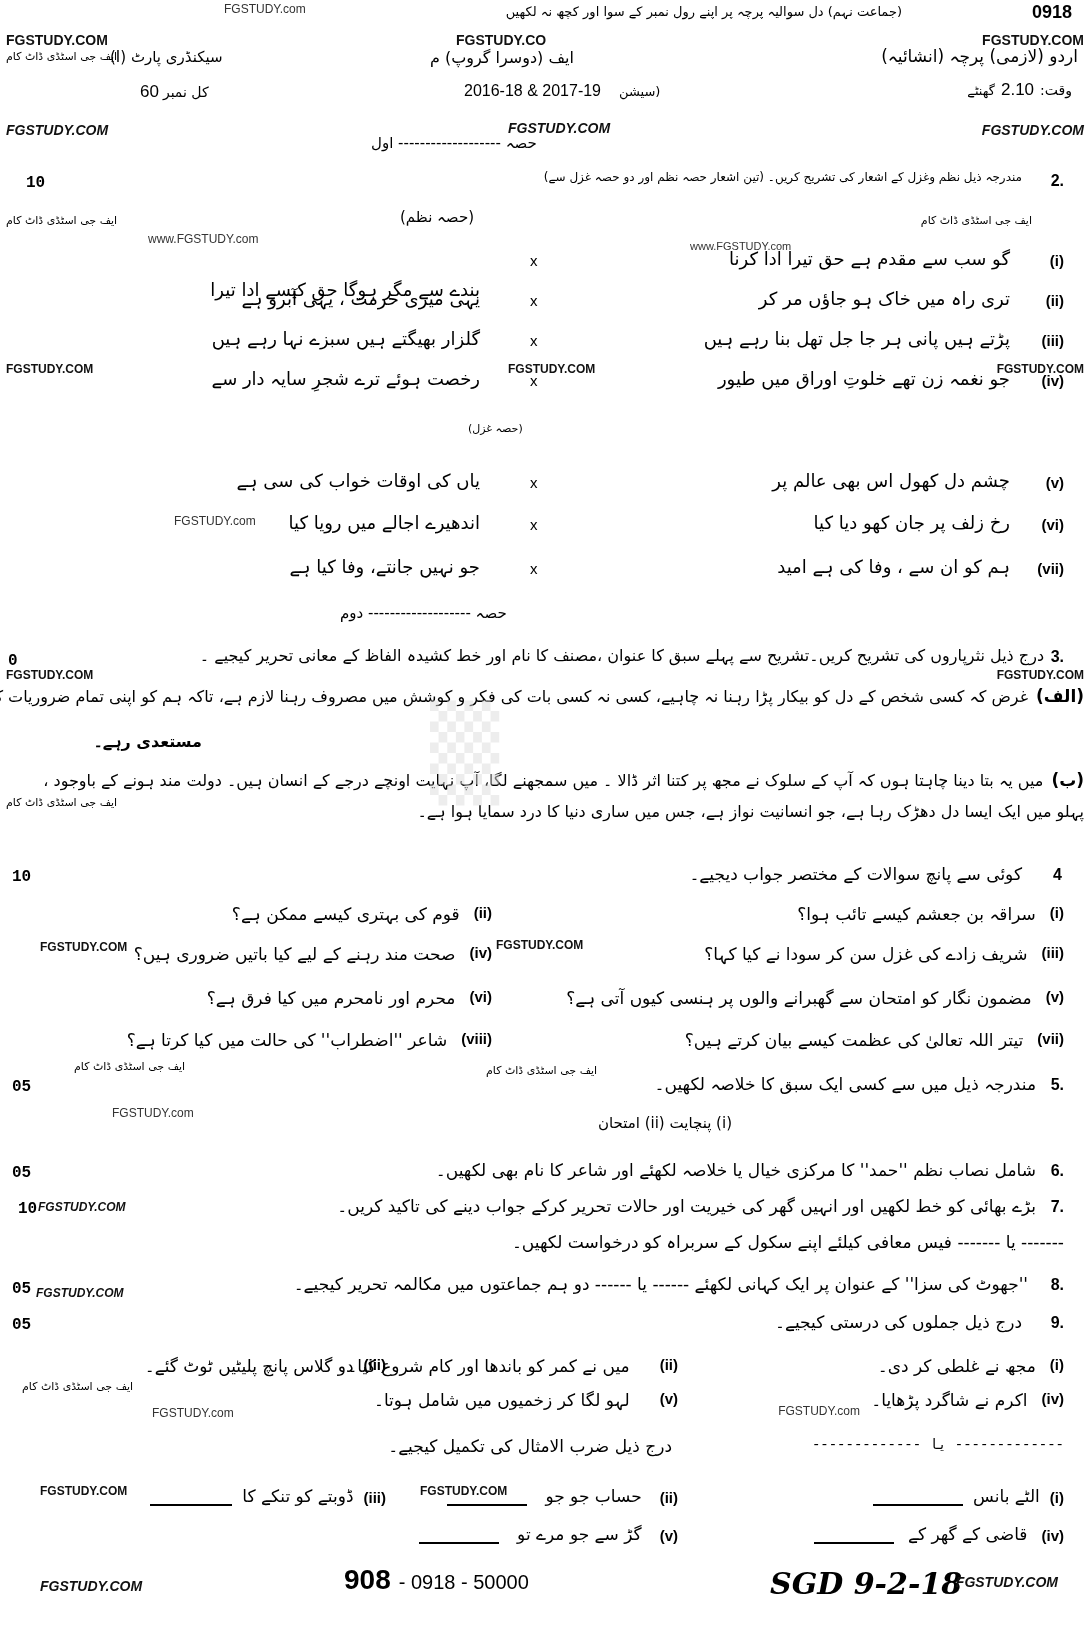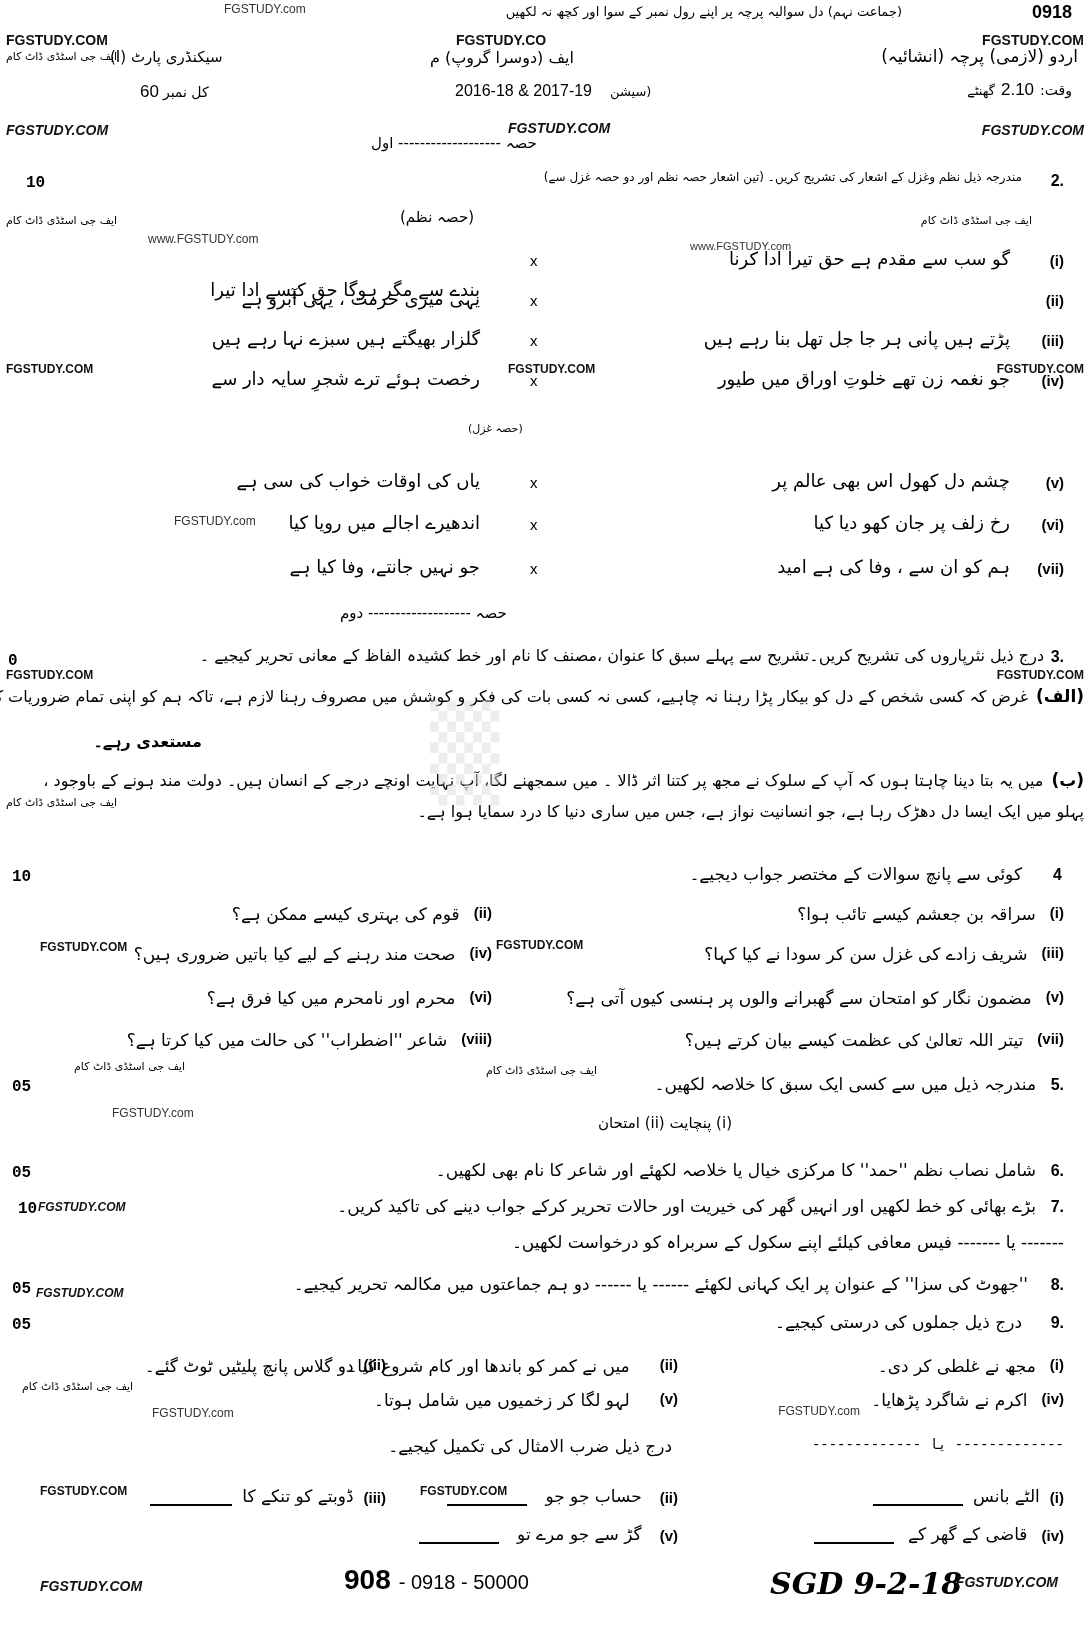--- a/index.html
+++ b/index.html
@@ -36,21 +36,21 @@
 <div class="abs ur" style="left:6px;top:50px;font-size:11px;">ایف جی اسٹڈی ڈاٹ کام</div>
 <div class="abs ur" style="left:110px;top:48px;font-size:15px;">سیکنڈری پارٹ (I)</div>
 <div class="abs ur" style="left:430px;top:48px;font-size:16px;">ایف (دوسرا گروپ) م</div>
 <div class="abs ur" style="right:14px;top:46px;font-size:17px;">اردو (لازمی) پرچہ (انشائیہ)</div>
 
 <div class="abs" style="left:140px;top:82px;display:flex;gap:4px;align-items:baseline;direction:rtl;">
   <span class="ur" style="font-size:14px;">کل نمبر</span>
   <span style="font-family:'Liberation Sans',sans-serif;font-size:17px;">60</span>
 </div>
 <div class="abs" style="left:455px;top:82px;display:flex;gap:18px;align-items:baseline;">
-  <span style="font-family:'Liberation Sans',sans-serif;font-size:16px;">2016-18 &amp; 2017-19</span>
+  <span style="font-family:'Liberation Sans',sans-serif;font-size:16px;margin-left:9px;">2016-18 &amp; 2017-19</span>
   <span class="ur" style="font-size:13px;">(سیشن</span>
 </div>
 <div class="abs" style="right:20px;top:80px;display:flex;gap:6px;align-items:baseline;direction:rtl;">
   <span class="ur" style="font-size:14px;">وقت:</span>
   <span style="font-family:'Liberation Sans',sans-serif;font-size:17px;">2.10</span>
   <span class="ur" style="font-size:13px;">گھنٹے</span>
 </div>
 
 <div class="abs wm wm-i" style="left:6px;top:122px;">FGSTUDY.COM</div>
 <div class="abs wm wm-i" style="left:508px;top:120px;">FGSTUDY.COM</div>
@@ -71,20 +71,21 @@
 <div class="abs" style="left:0;top:248px;width:1092px;">
   <div class="abs" style="top:0;width:1092px;height:40px;">
     <span class="abs ur verse" style="left:40px;width:440px;text-align:justify;margin-top:31px;">بندے سے مگر ہوگا حق کیسے ادا تیرا</span>
     <span class="abs x" style="left:530px;top:4px;">x</span>
     <span class="abs ur verse" style="right:82px;width:420px;">گو سب سے مقدم ہے حق تیرا ادا کرنا</span>
     <span class="abs roman" style="right:28px;top:4px;">(i)</span>
   </div>
   <div class="abs" style="top:40px;width:1092px;height:40px;">
     <span class="abs ur verse" style="left:40px;width:440px;">یہی میری حرمت ، یہی آبرو ہے</span>
     <span class="abs x" style="left:530px;top:4px;">x</span>
+    <span class="abs ur verse" style="right:82px;width:420px;">تری راہ میں خاک ہو جاؤں مر کر</span>
     <span class="abs roman" style="right:28px;top:4px;">(ii)</span>
   </div>
   <div class="abs" style="top:80px;width:1092px;height:40px;">
     <span class="abs ur verse" style="left:40px;width:440px;">گلزار بھیگتے ہیں سبزے نہا رہے ہیں</span>
     <span class="abs x" style="left:530px;top:4px;">x</span>
     <span class="abs ur verse" style="right:82px;width:420px;">پڑتے ہیں پانی ہر جا جل تھل بنا رہے ہیں</span>
     <span class="abs roman" style="right:28px;top:4px;">(iii)</span>
   </div>
   <div class="abs" style="top:120px;width:1092px;height:40px;">
     <span class="abs ur verse" style="left:40px;width:440px;">رخصت ہوئے ترے شجرِ سایہ دار سے</span>

